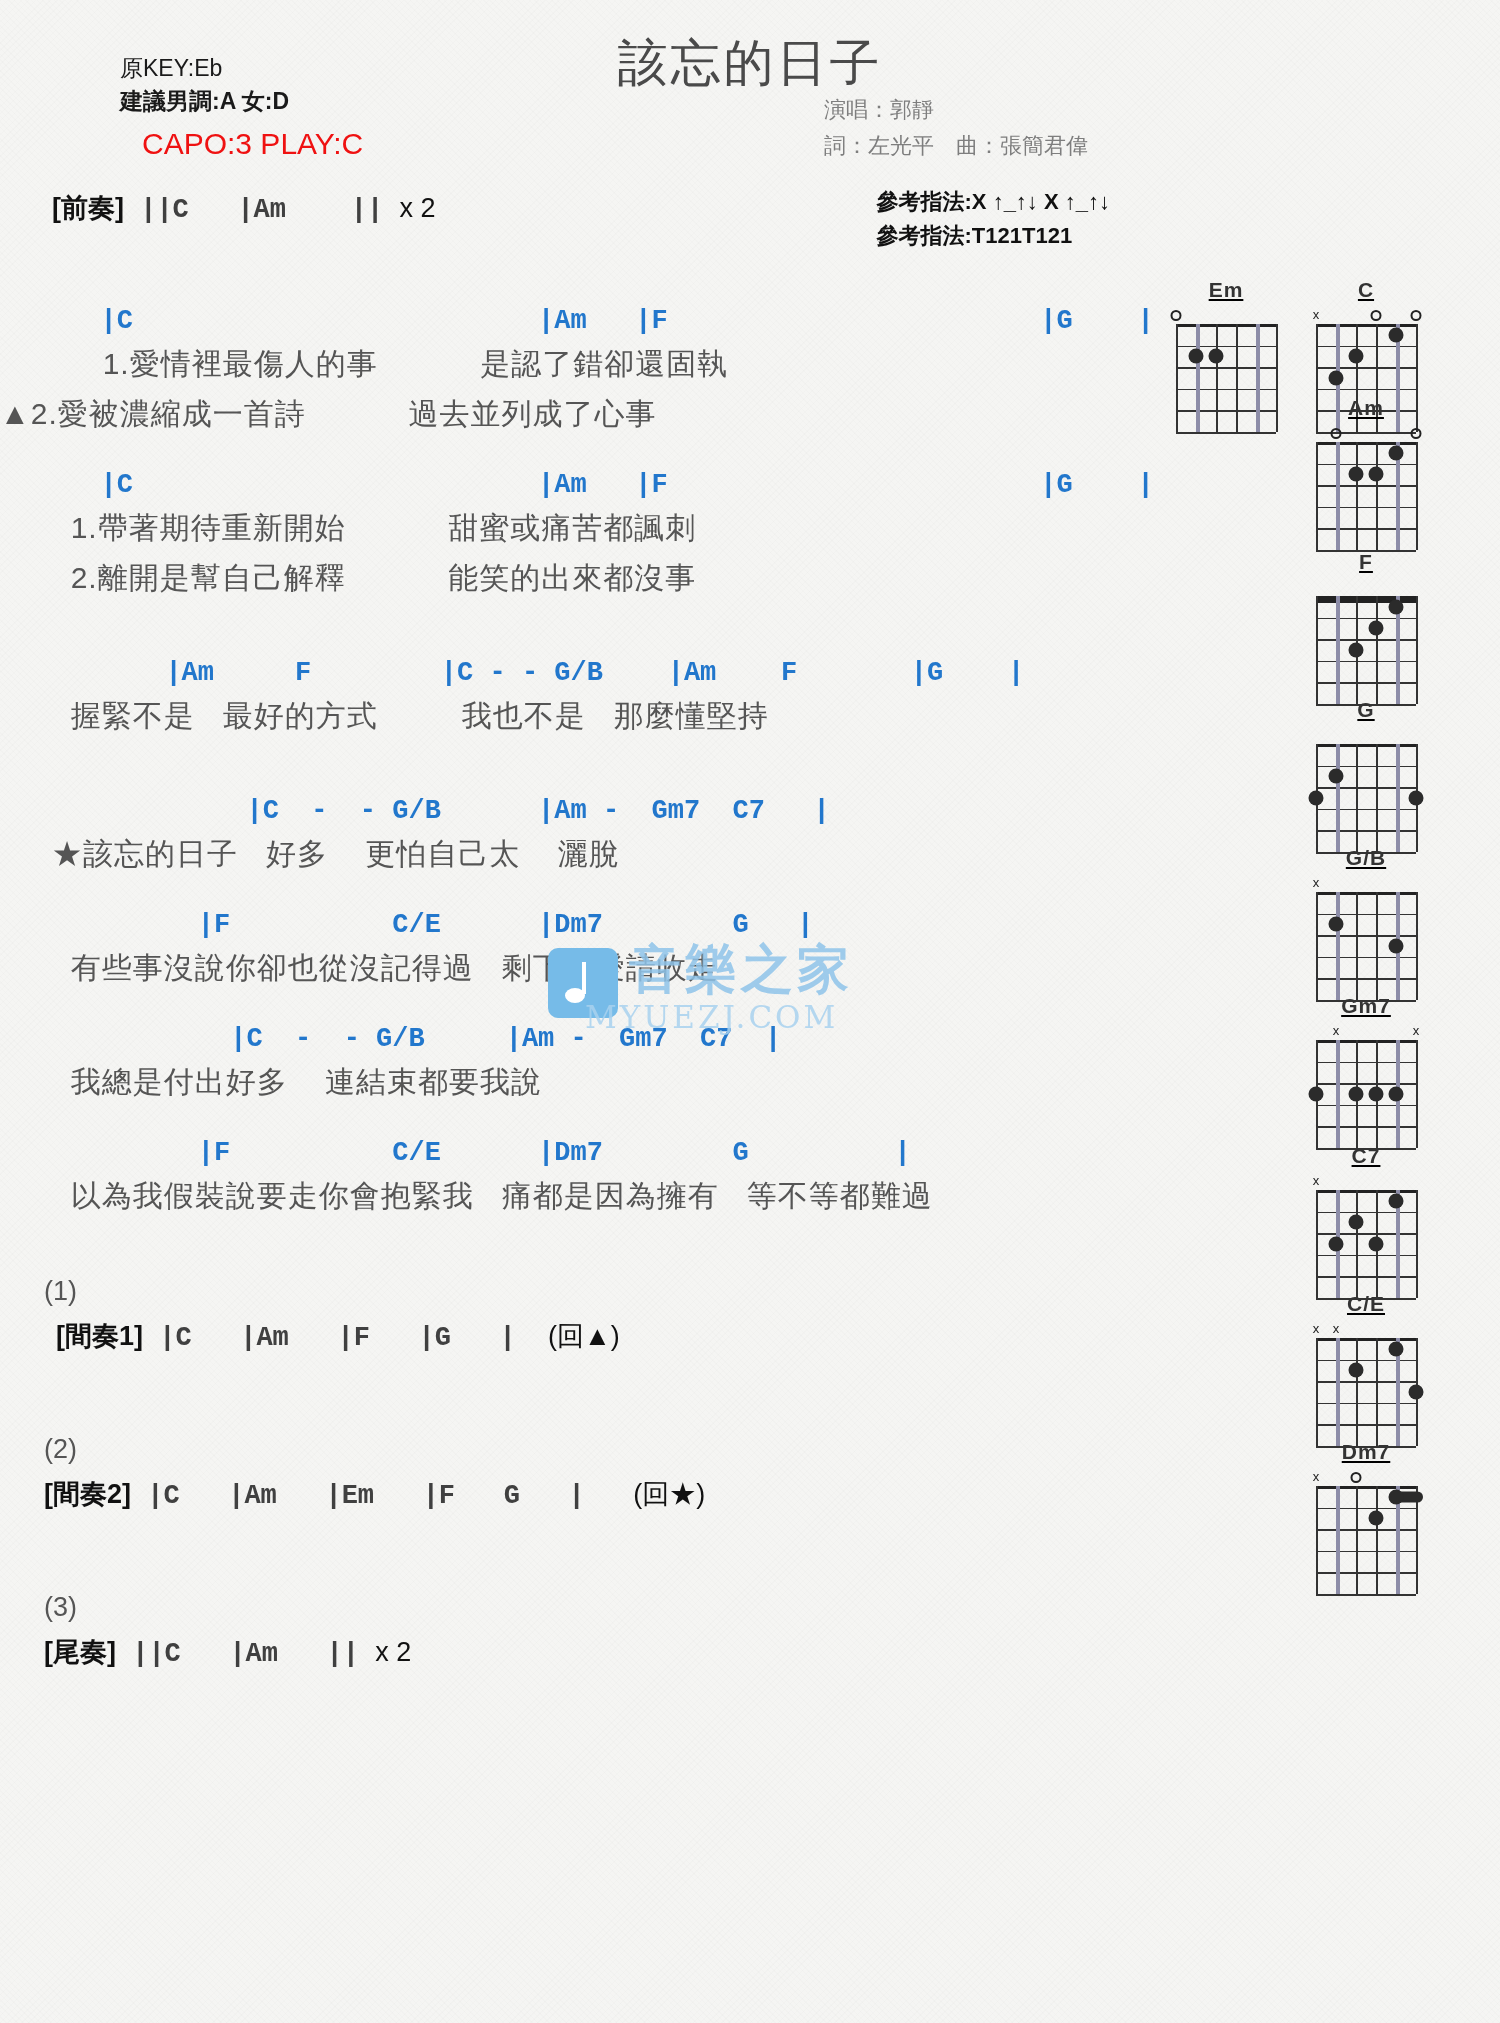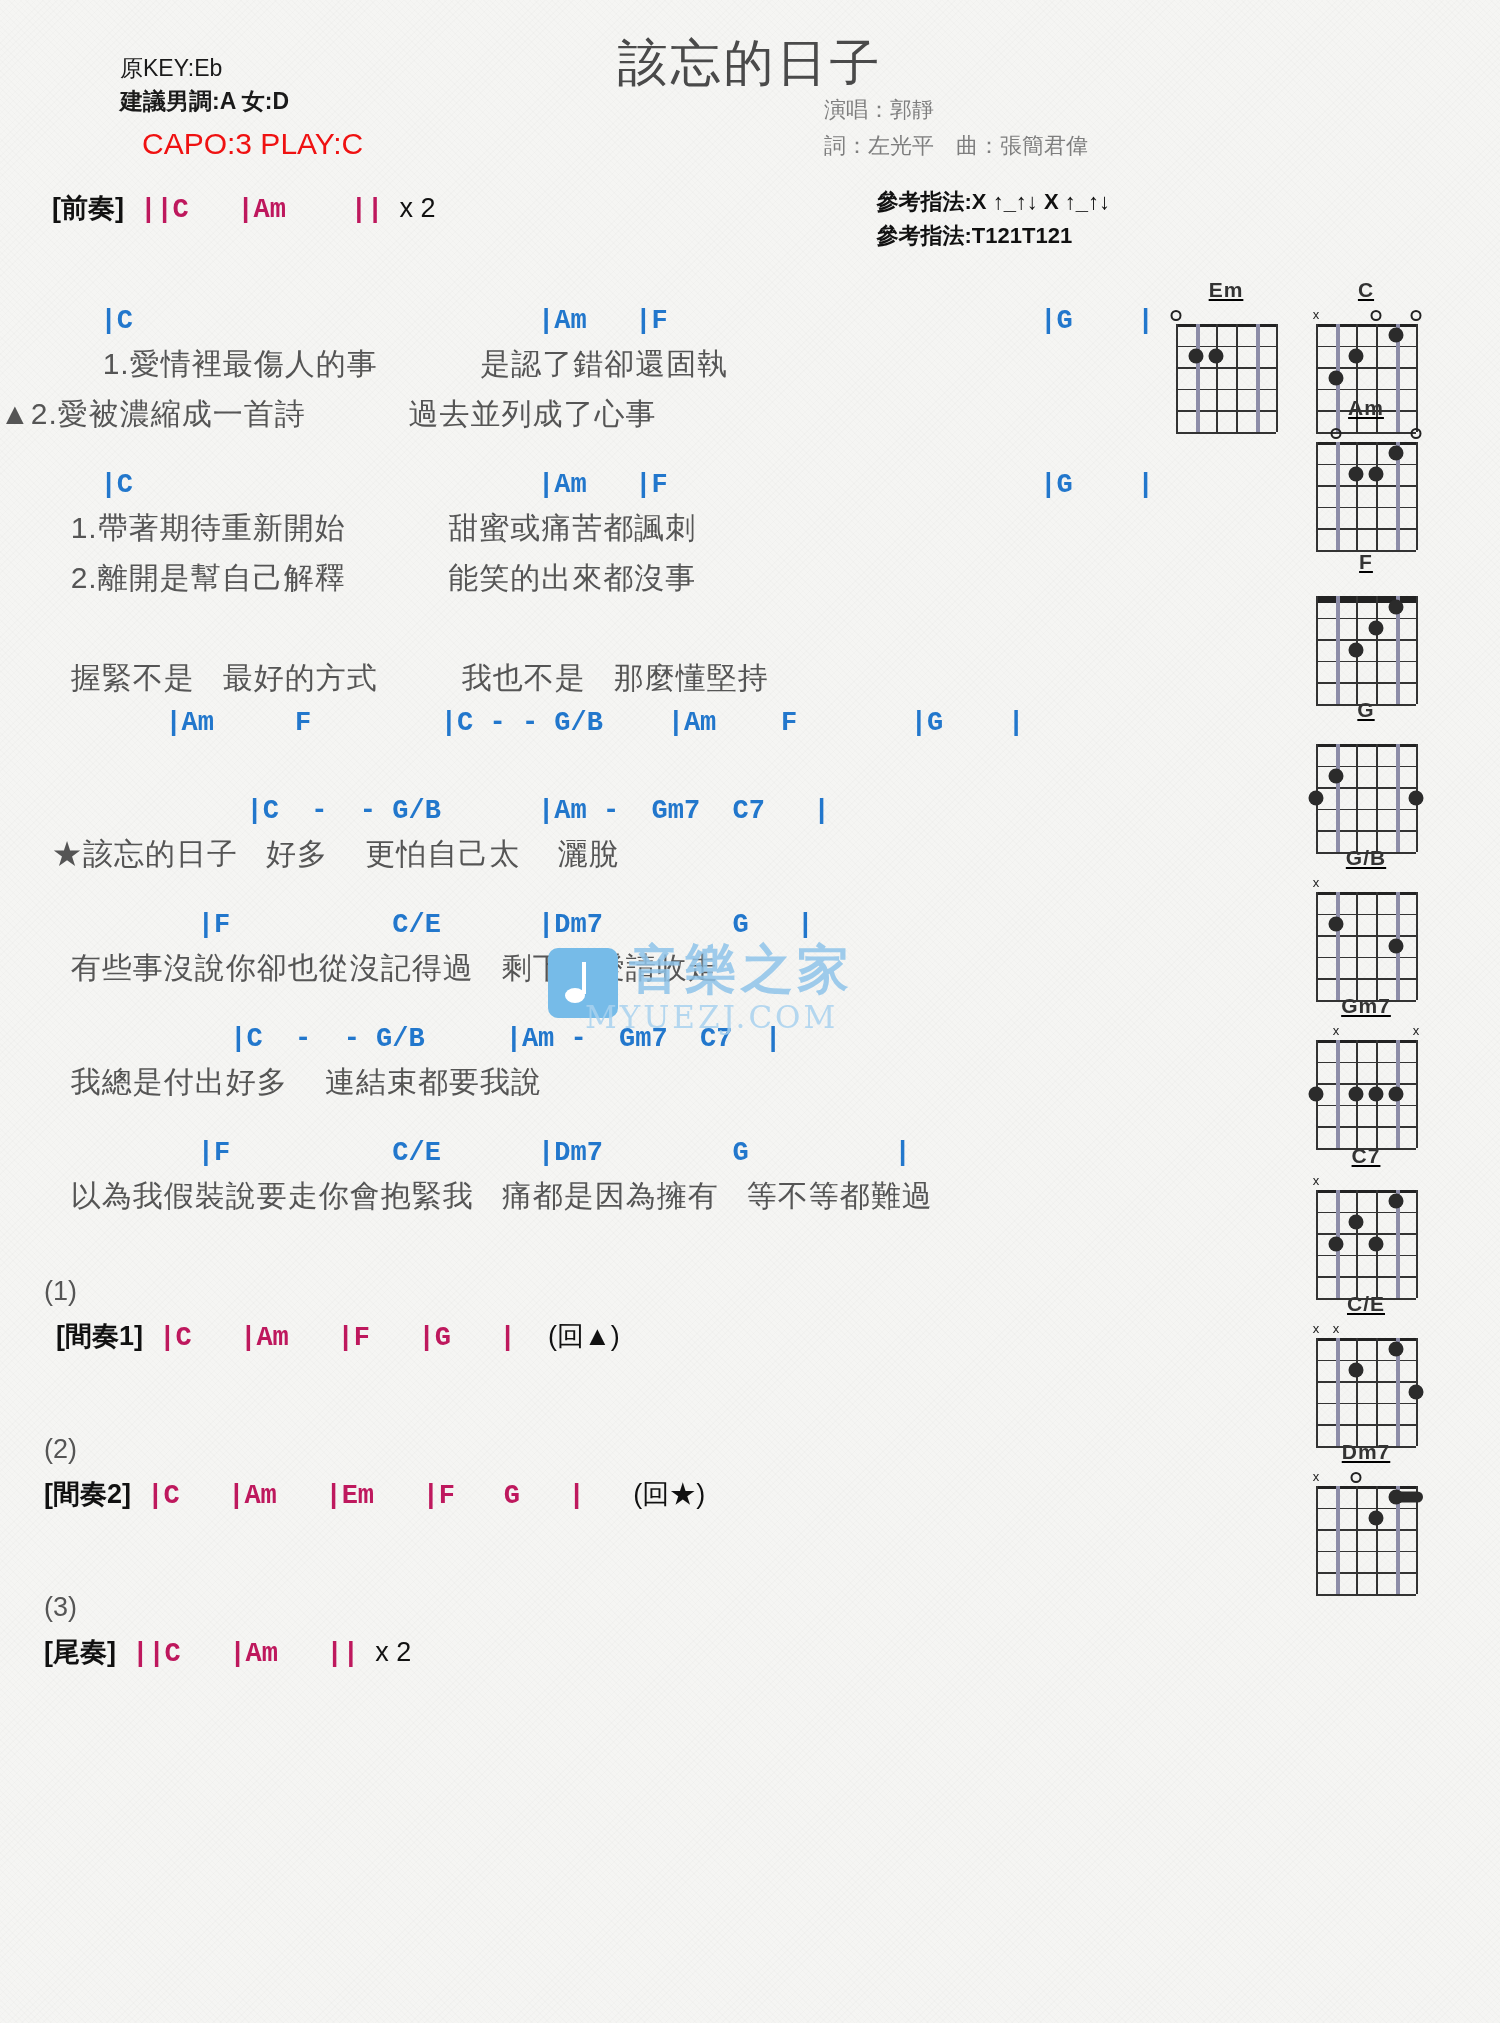--- a/index.html
+++ b/index.html
@@ -116,21 +116,21 @@
   }
   .sectionrow {
     font-size: 27px;
     color: #111;
     font-weight: 700;
     font-family: "Liberation Sans", sans-serif;
     height: 46px;
     white-space: pre;
   }
   .sectionrow .chords {
-    color: #be185d;
+    color: #404040;
     font-family: "Liberation Mono", monospace;
     font-weight: 700;
   }
   .sectionrow .plain {
     color: #111;
     font-weight: 400;
   }
   .marker {
     font-size: 27px;
     color: #555;
@@ -336,22 +336,22 @@
       <div class="sectionrow" style="padding-left: 52px;"><span>[前奏]</span><span class="chords"> ||C   |Am    || </span><span class="plain">x 2</span></div>
       <div class="spacer-lg"></div>
       <div class="row chordrow" style="padding-left: 52px;">   |C                         |Am   |F                       |G    |</div>
       <div class="row lyricrow" style="padding-left: 84px;">  1.愛情裡最傷人的事           是認了錯卻還固執</div>
       <div class="row lyricrow" style="">▲2.愛被濃縮成一首詩           過去並列成了心事</div>
       <div class="spacer-sm"></div>
       <div class="row chordrow" style="padding-left: 52px;">   |C                         |Am   |F                       |G    |</div>
       <div class="row lyricrow" style="padding-left: 52px;">  1.帶著期待重新開始           甜蜜或痛苦都諷刺</div>
       <div class="row lyricrow" style="padding-left: 52px;">  2.離開是幫自己解釋           能笑的出來都沒事</div>
       <div class="spacer-md"></div>
+      <div class="row chordrow" style="padding-left: 52px;">       |Am     F        |C - - G/B    |Am    F       |G    |</div>
       <div class="row lyricrow" style="padding-left: 52px;">  握緊不是   最好的方式         我也不是   那麼懂堅持</div>
-      <div class="row chordrow" style="padding-left: 52px;">       |Am     F        |C - - G/B    |Am    F       |G    |</div>
       <div class="spacer-md"></div>
       <div class="row chordrow" style="padding-left: 52px;">            |C  -  - G/B      |Am -  Gm7  C7   |</div>
       <div class="row lyricrow" style="padding-left: 52px;">★該忘的日子   好多    更怕自己太    灑脫</div>
       <div class="spacer-sm"></div>
       <div class="row chordrow" style="padding-left: 52px;">         |F          C/E      |Dm7        G   |</div>
       <div class="row lyricrow" style="padding-left: 52px;">  有些事沒說你卻也從沒記得過   剩下的愛請收走</div>
       <div class="spacer-sm"></div>
       <div class="row chordrow" style="padding-left: 52px;">           |C  -  - G/B     |Am -  Gm7  C7  |</div>
       <div class="row lyricrow" style="padding-left: 52px;">  我總是付出好多    連結束都要我說</div>
       <div class="spacer-sm"></div>

